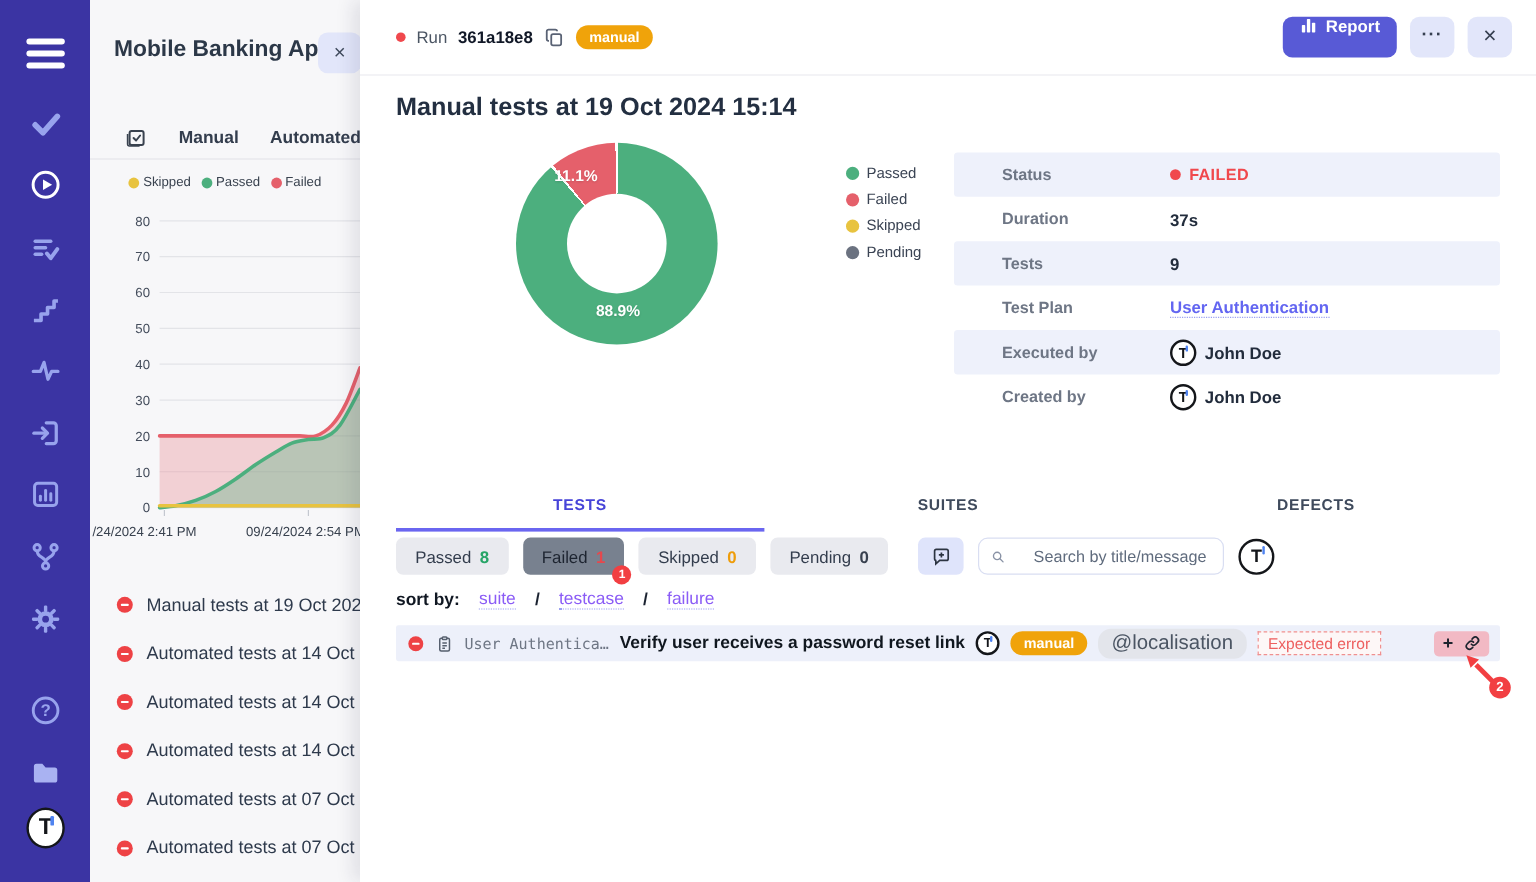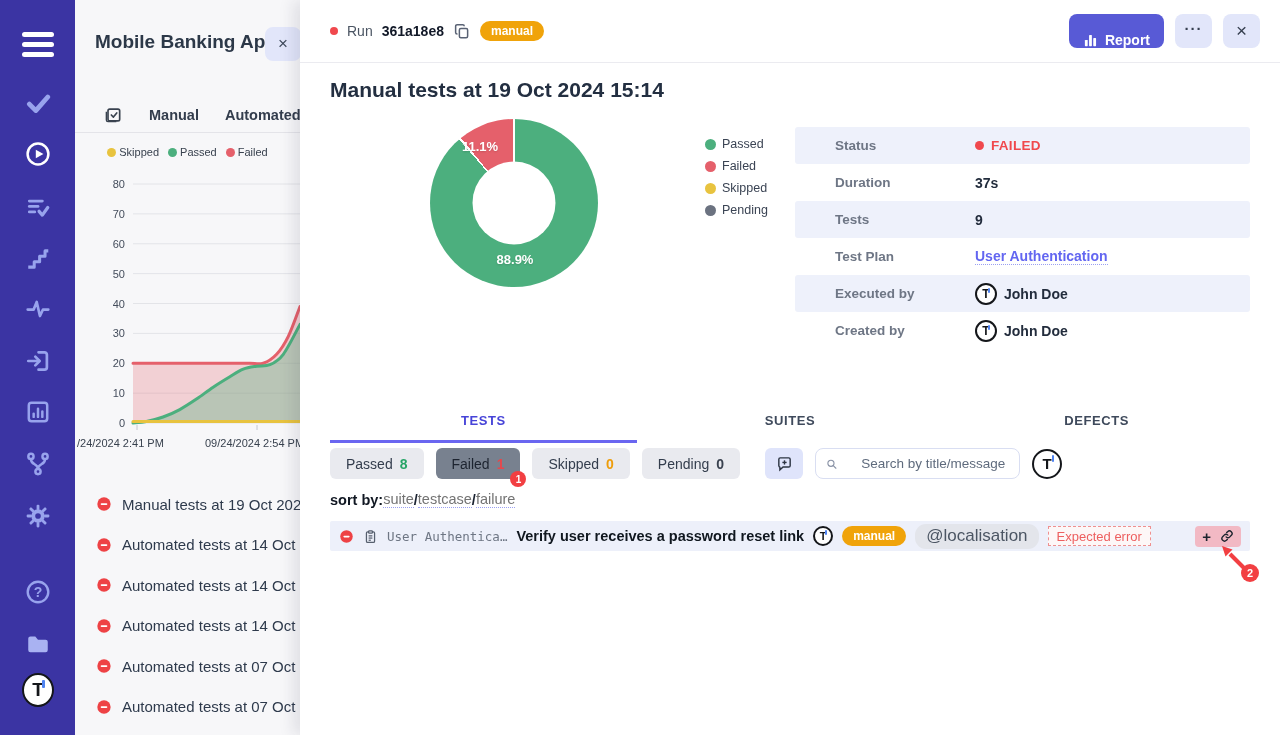--- a/index.html
+++ b/index.html
@@ -42,21 +42,21 @@
     box-shadow:-7px 0 14px rgba(30,30,60,0.10); }
   .topbar { height:63px; border-bottom:1px solid #ebebf0; display:flex; align-items:center; padding:0 20px 0 30px; }
   .tb-left { display:flex; align-items:center; gap:9px; }
   .st-dot { width:8px; height:8px; border-radius:50%; background:#f0484d; }
   .run-lbl { font-size:14px; color:#4b5563; }
   .run-id { font-size:14px; font-weight:800; color:#111827; }
   .copy-btn { width:18px; height:18px; cursor:pointer; display:flex; }
   .badge-manual { background:#f0a30a; color:#fff; font-size:12px; font-weight:700; padding:3px 11px; border-radius:10px; }
   .tb-right { margin-left:auto; display:flex; gap:11px; }
   .btn-report { background:#585ad6; color:#fff; border:none; border-radius:8px; height:34px; padding:0 14px;
-    font-size:14px; font-weight:700; display:flex; align-items:flex-end; gap:7px; cursor:pointer; font-family:inherit; }
+    font-size:14px; font-weight:700; display:flex; align-items:flex-start; gap:7px; cursor:pointer; font-family:inherit; }
   .btn-sq { width:37px; height:34px; background:#e2e6fa; border:none; border-radius:8px; color:#363f50;
     display:flex; align-items:center; justify-content:center; cursor:pointer; font-family:inherit; }
   .btn-more { font-size:15px; font-weight:800; letter-spacing:1px; padding-bottom:6px; }
   .btn-close { font-size:19px; }
   .heading { position:absolute; left:30px; top:78px; font-size:21px; font-weight:800; color:#232f41; }
 
   
   .donut-box { position:absolute; left:130px; top:119px; width:168px; height:168px; }
   .donut { width:168px; height:168px; border-radius:50%; position:relative; }
   .donut-hole { position:absolute; left:50%; top:50%; transform:translate(-50%,-50%); width:83px; height:83px; background:#fff; border-radius:50%; }
@@ -98,23 +98,23 @@
   .cmt-btn { width:38px; height:31px; background:#dfe4fb; border:none; border-radius:6px; margin-left:13px;
     display:flex; align-items:center; justify-content:center; cursor:pointer; }
   .search-box { width:205px; height:31px; border:1px solid #d9def2; background:#fff; border-radius:8px;
     display:flex; align-items:center; gap:24px; padding:0 10px; }
   .search-box input { border:none; outline:none; width:100%; font-size:13.5px; color:#333; font-family:inherit; background:transparent; }
   .search-box input::placeholder { color:#5f6b7d; }
   .flt-avatar { width:30px; height:30px; font-size:15px; cursor:pointer; }
   .flt-avatar .tq { width:2.5px; height:7px; right:6px; top:4px; }
 
   
-  .sortrow { position:absolute; left:30px; top:491px; font-size:14.5px; color:#101722; display:flex; gap:0; align-items:center; }
+  .sortrow { position:absolute; left:30px; top:491px; font-size:14.5px; color:#101722; display:flex; gap:16px; align-items:center; }
   .sortrow .pref { font-weight:600; }
-  .slink { color:#737373; border-bottom:1.5px dotted #9ba0f2; cursor:pointer; }
+  .slink { color:#8b5cf6; border-bottom:1.5px dotted #9ba0f2; cursor:pointer; }
   .ssep { color:#1a2230; font-weight:600; }
 
   
   .testrow { position:absolute; left:30px; top:521px; width:920px; height:30px; background:#edf0fa; border-radius:2px;
     display:flex; align-items:center; gap:9px; padding:0 9px; cursor:pointer; }
   .tr-suite { font-family:"DejaVu Sans Mono", monospace; font-size:12.5px; color:#6e7684; white-space:nowrap; }
   .tr-title { font-size:14.5px; font-weight:700; color:#10171f; white-space:nowrap; }
   .tr-avatar { width:20px; height:20px; font-size:11px; border-width:2px; }
   .tr-avatar .tq { width:2px; height:5px; right:4px; top:2px; }
   .tag-pill { background:#e3e5eb; color:#4b5563; font-size:17px; padding:2.5px 11px; border-radius:11px; }

